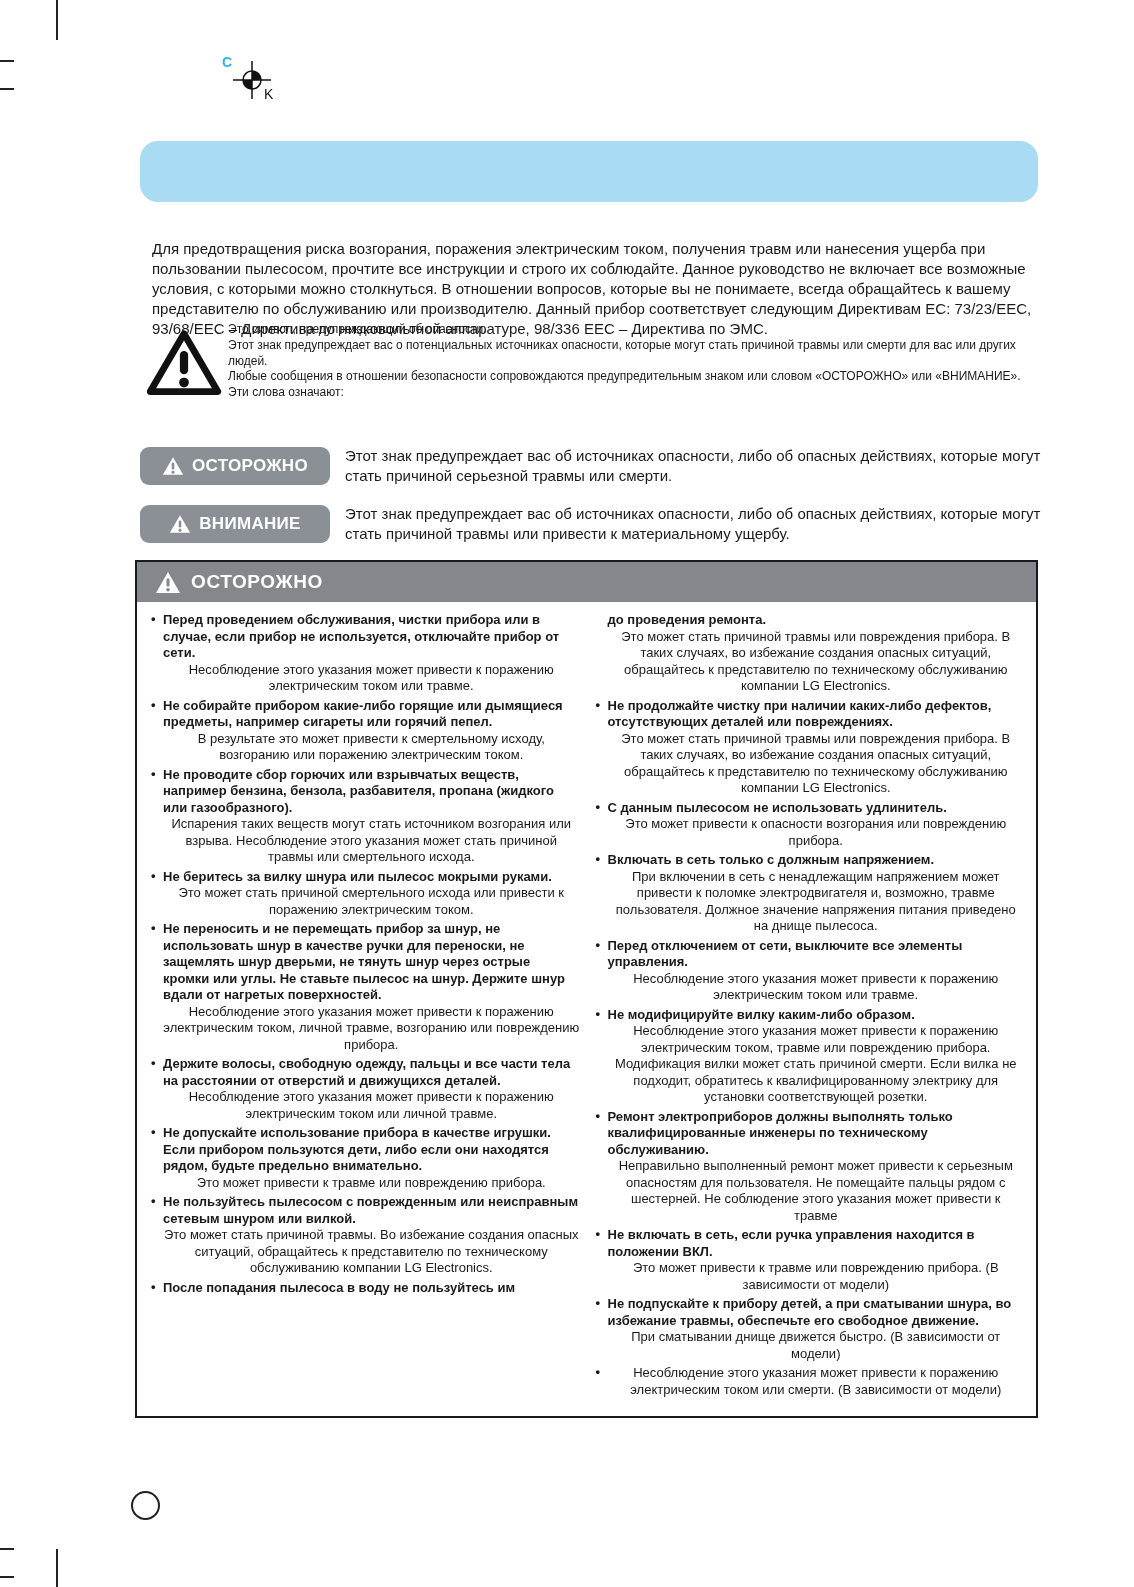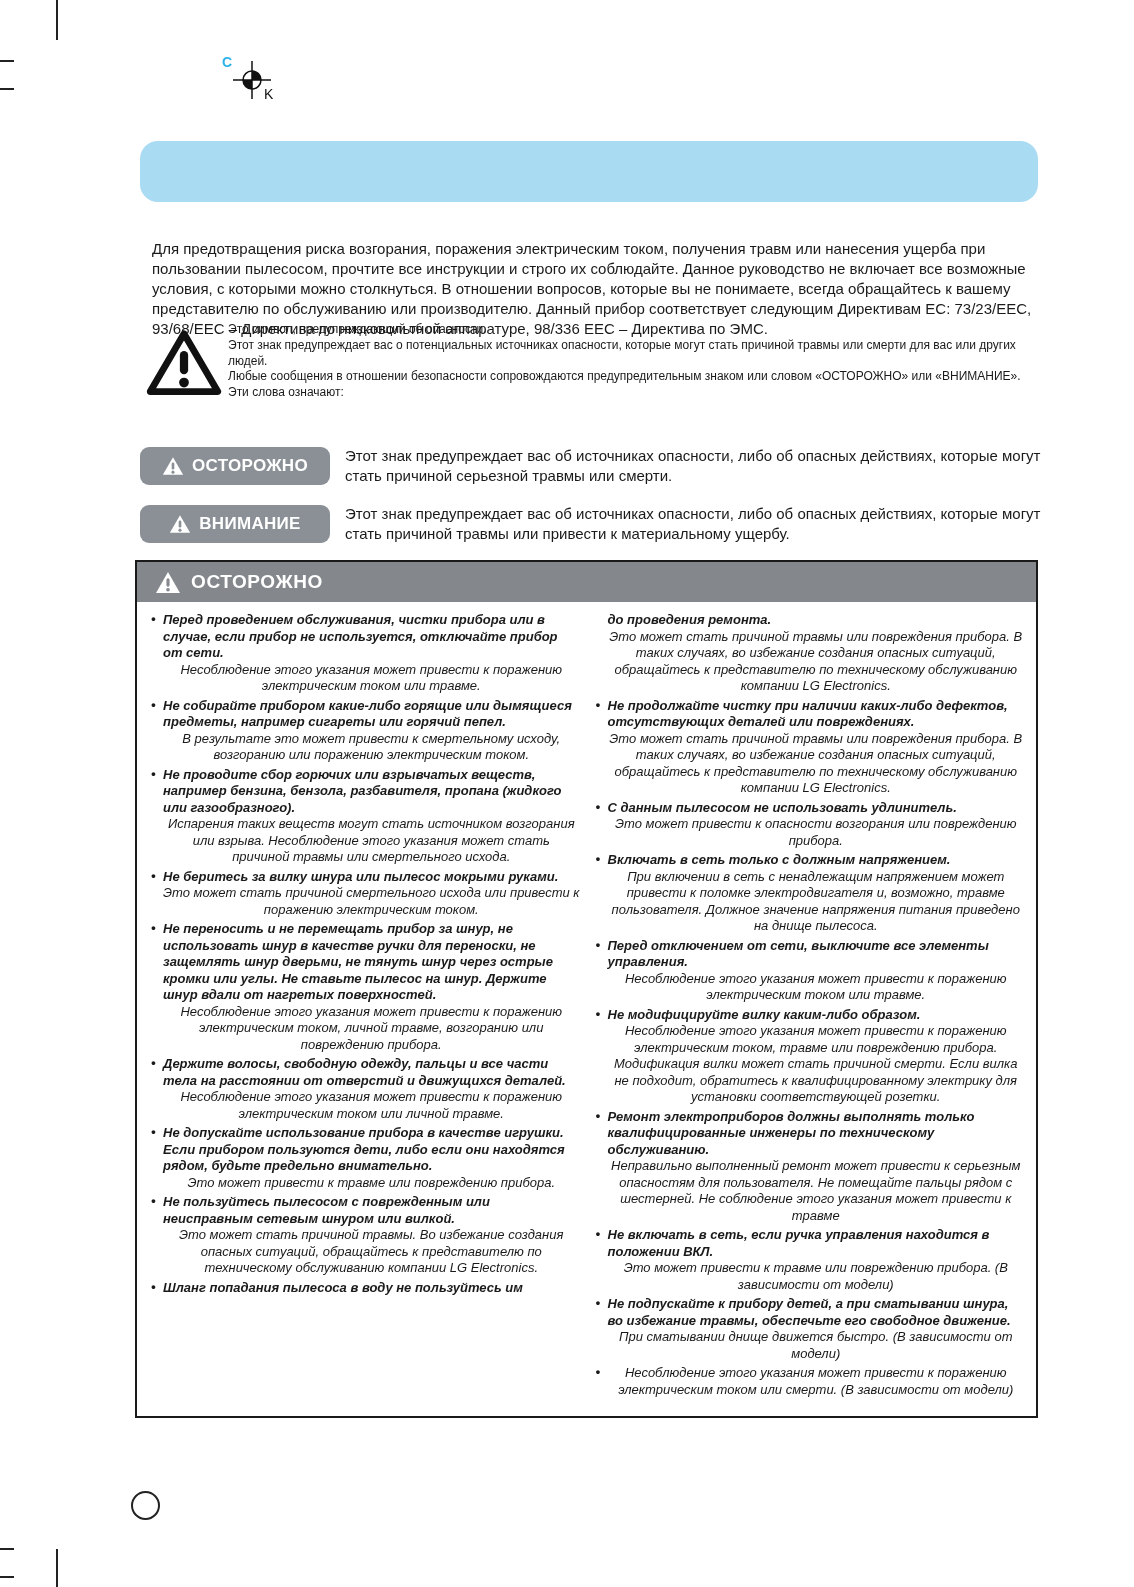--- a/index.html
+++ b/index.html
@@ -55,21 +55,21 @@
 
   .warn-box {
     position:absolute; left:135px; top:560px; width:903px; height:858px;
     border:2px solid #1a1a1a; background:#ffffff; box-sizing:border-box;
     overflow:hidden;
   }
   .warn-header {
     height:40px; background:#84888C; display:flex; align-items:center; gap:10px;
     padding-left:18px; color:#ffffff; font-weight:bold; font-size:19px; letter-spacing:0.6px;
   }
-  .warn-body { display:flex; gap:16px; padding:10px 12px 6px 14px;font-style:italic; }
+  .warn-body { display:flex; gap:16px; padding:10px 12px 6px 14px; }
   .warn-col { width:50%; font-size:13px; line-height:1.27; }
 
   .w-item { position:relative; padding-left:12px; margin-bottom:3px; }
   .w-item::before { content:"\2022"; position:absolute; left:0; top:-1px; font-weight:bold; }
   .w-item.no-bullet::before { content:""; }
   .w-title { font-weight:bold; }
   .w-body  { font-weight:normal;text-align:center; }
 
   .page-circle {
     position:absolute; left:131px; top:1491px; width:25px; height:25px;
@@ -175,21 +175,21 @@
           </div>
           <div class="w-item">
             <div class="w-title">Не допускайте использование прибора в качестве игрушки. Если прибором пользуются дети, либо если они находятся рядом, будьте предельно внимательно.</div>
             <div class="w-body">Это может привести к травме или повреждению прибора.</div>
           </div>
           <div class="w-item">
             <div class="w-title">Не пользуйтесь пылесосом с поврежденным или неисправным сетевым шнуром или вилкой.</div>
             <div class="w-body">Это может стать причиной травмы. Во избежание создания опасных ситуаций, обращайтесь к представителю по техническому обслуживанию компании LG Electronics.</div>
           </div>
           <div class="w-item">
-            <div class="w-title">Шланг попадания пылесоса в воду не пользуйтесь им</div>
+            <div class="w-title">После попадания пылесоса в воду не пользуйтесь им</div>
           </div>
         </div>
       <div class="warn-col" id="col-right">
           <div class="w-item no-bullet">
             <div class="w-title">до проведения ремонта.</div>
             <div class="w-body">Это может стать причиной травмы или повреждения прибора. В таких случаях, во избежание создания опасных ситуаций, обращайтесь к представителю по техническому обслуживанию компании LG Electronics.</div>
           </div>
           <div class="w-item">
             <div class="w-title">Не продолжайте чистку при наличии каких-либо дефектов, отсутствующих деталей или повреждениях.</div>
             <div class="w-body">Это может стать причиной травмы или повреждения прибора. В таких случаях, во избежание создания опасных ситуаций, обращайтесь к представителю по техническому обслуживанию компании LG Electronics.</div>

